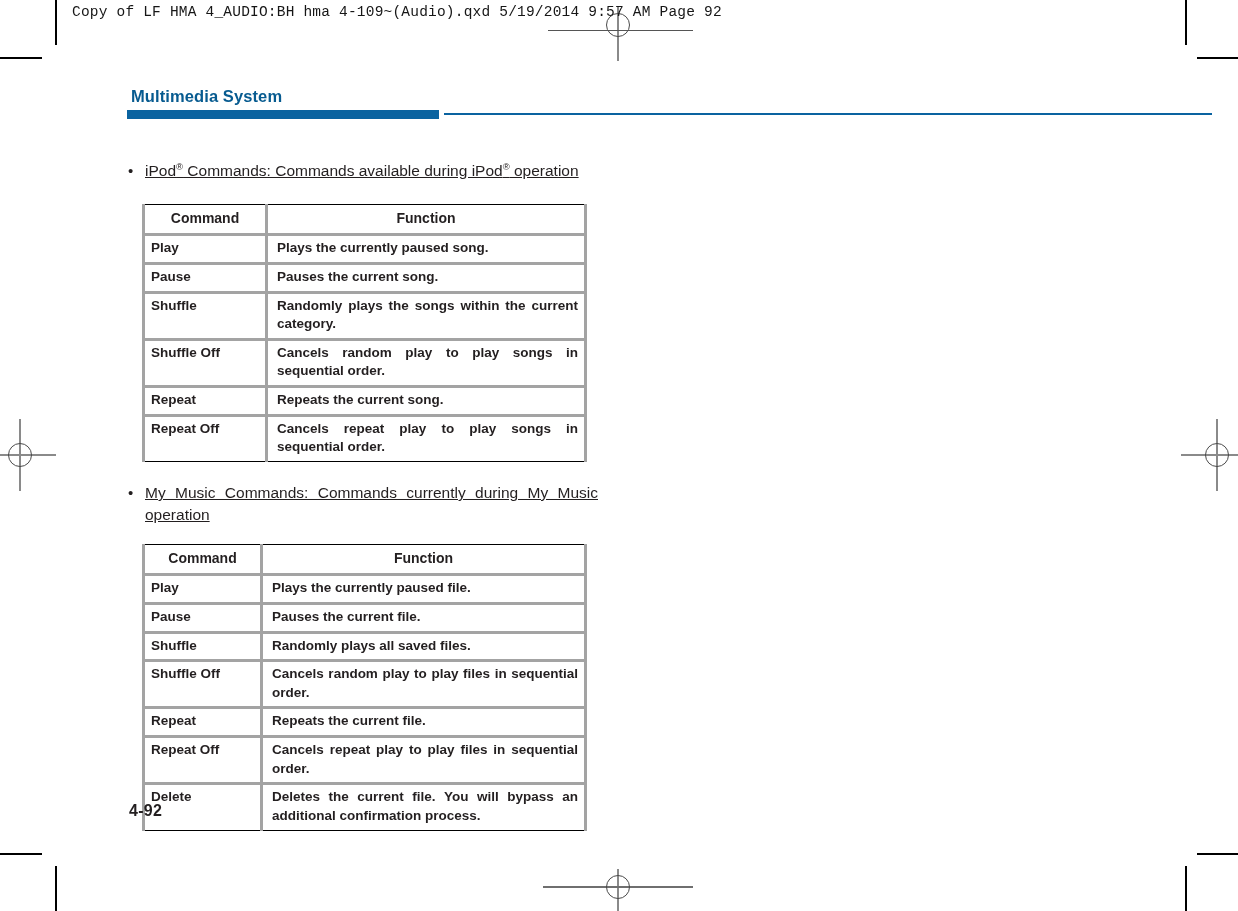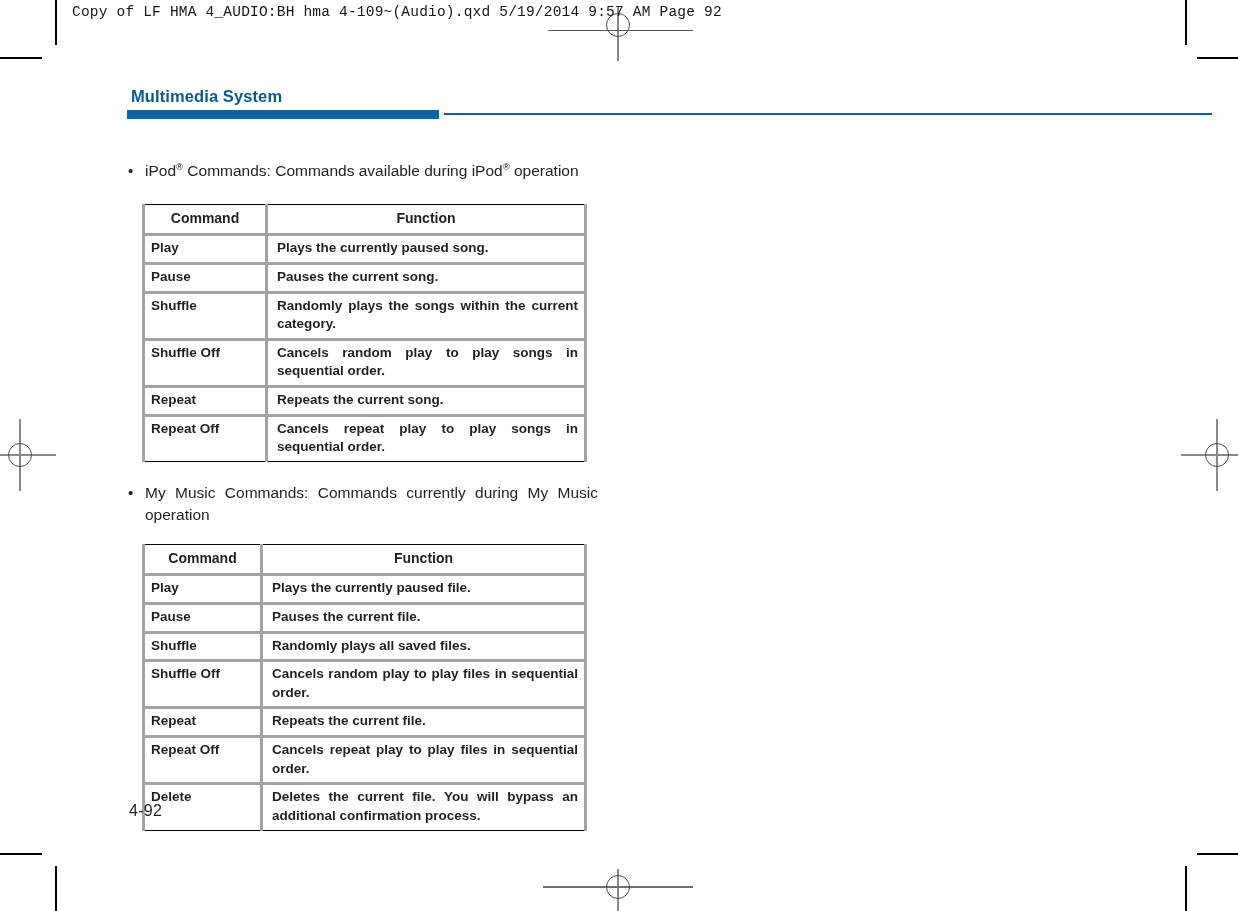--- a/index.html
+++ b/index.html
@@ -126,20 +126,21 @@
     width: 17px;
     flex: 0 0 17px;
     text-align: left;
     font-size: 15px;
     line-height: 1.42;
   }
   .bullet .btext {
     flex: 1 1 auto;
     text-align: justify;
     text-justify: inter-word;
+    text-decoration: underline;
   }
   .bullet .btext sup {
     font-size: 9.5px;
     vertical-align: super;
     line-height: 0;
   }
 
   
   .cmd-table {
     border-collapse: collapse;
@@ -184,21 +185,21 @@
   .gap-a { height: 22px; }
   .gap-b { height: 20px; }
   .gap-c { height: 18px; }
 
   
   .folio {
     position: absolute;
     left: 129px;
     top: 802px;
     font-size: 16px;
-    font-weight: 400;
+    font-weight: 700;
     color: #231f20;
     letter-spacing: 0.3px;
     text-align: center;
   }
 </style>
 </head>
 <body>
 
 <div class="crop v" style="left:55px; top:0px; height:45px;"></div>
 <div class="crop h" style="left:0px; top:57px; width:42px;"></div>

